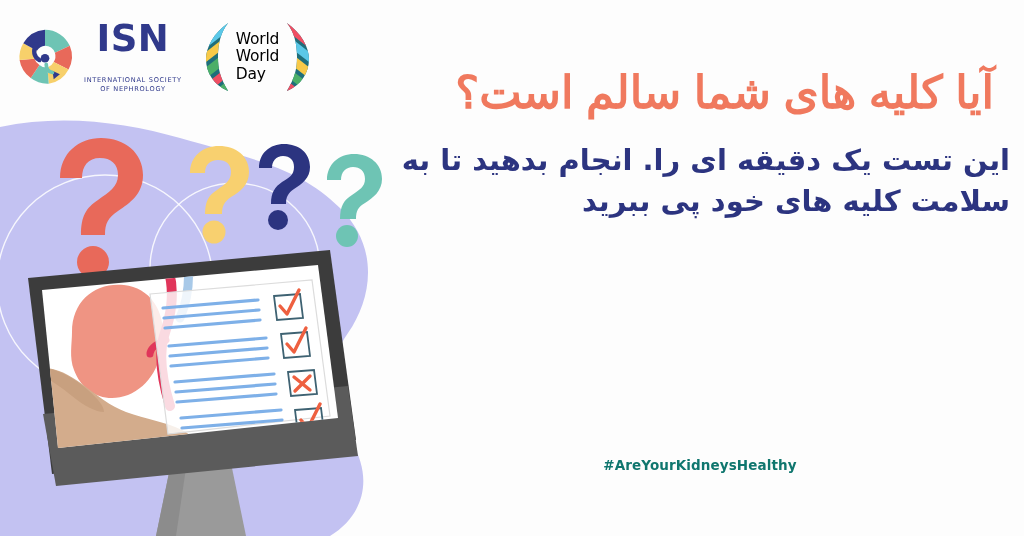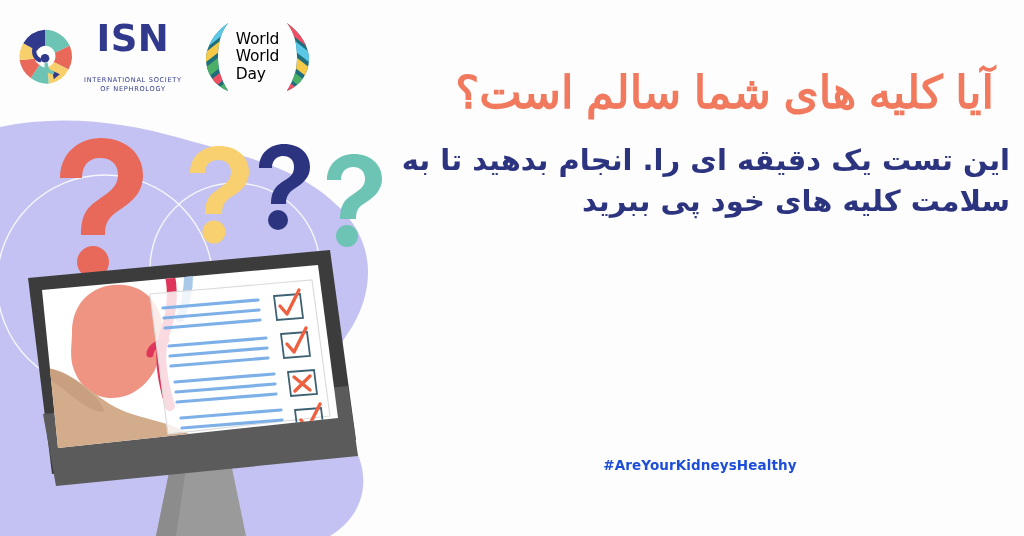--- a/index.html
+++ b/index.html
@@ -102,21 +102,21 @@
     right: 14px;
     top: 452px;
     width: 620px;
     text-align: center;
     direction: ltr;
   }
   .hashtag {
     font-family: "DejaVu Sans", "Liberation Sans", sans-serif;
     font-weight: bold;
     font-size: 13.5px;
-    color: #1d4ed8;
+    color: #0f766e;
     letter-spacing: 0.1px;
     line-height: 1.95;
   }
 </style>
 </head>
 <body>
 
 <div id="poster">
 
   <div id="logo-bar">

